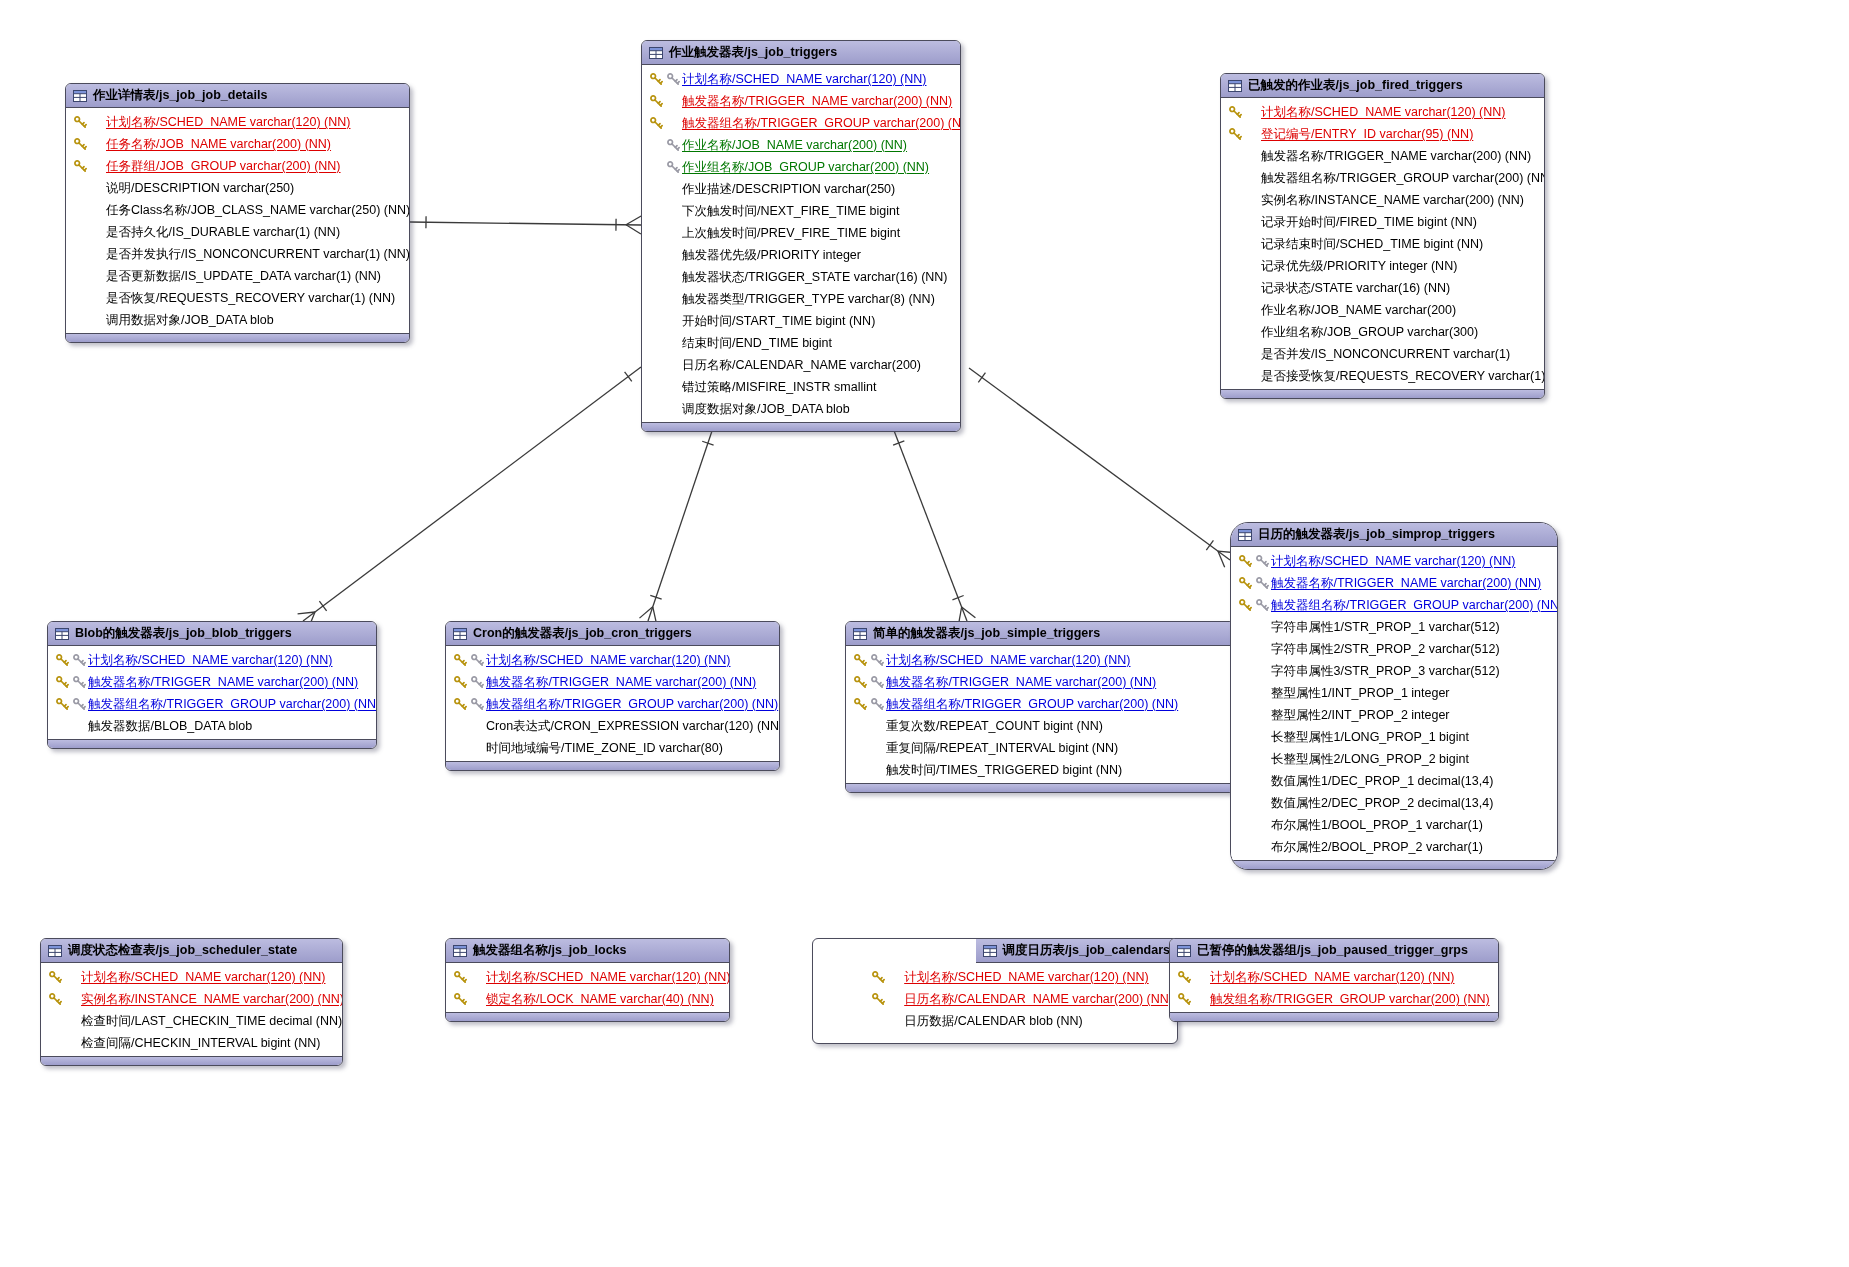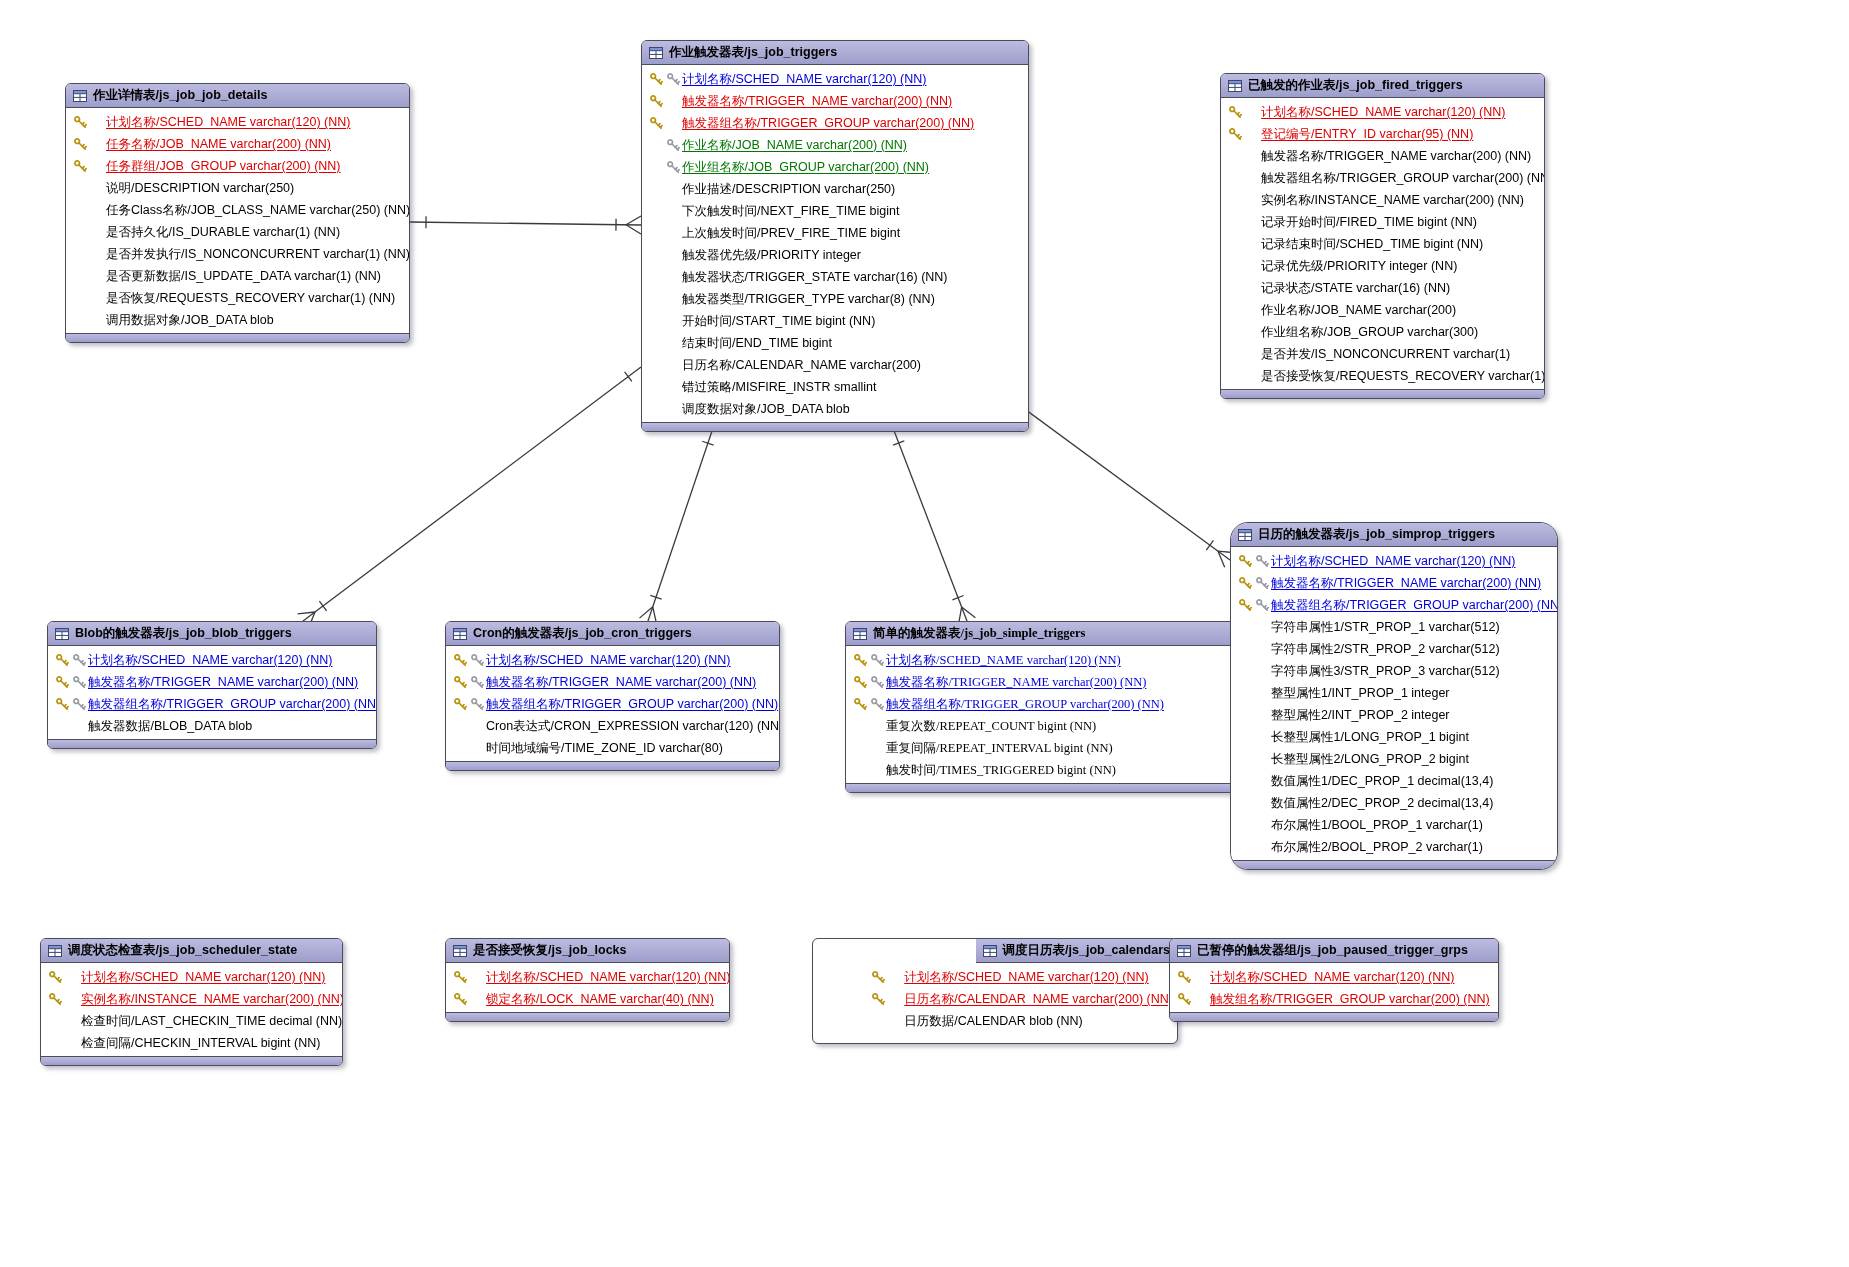--- a/index.html
+++ b/index.html
@@ -217,21 +217,21 @@
         <div class="column-row">
           <span class="icon-gutter">
             <span class="icon-slot"></span>
             <span class="icon-slot"></span>
           </span>
           <span class="column-text key-none">调用数据对象/JOB_DATA blob</span>
         </div>
       </div>
       <div class="table-footer"></div>
     </div>
-    <div class="table-node" style="left: 641px; top: 40px; width: 388px;">
+    <div class="table-node" style="left: 641px; top: 40px; width: 320px;">
       <div class="table-header">
         <span class="cell-icon">
           <svg width="14" height="12" viewBox="0 0 14 12">
             <rect x="0.5" y="0.5" width="13" height="11" fill="#ffffff" stroke="#3c466e"></rect>
             <rect x="0.5" y="0.5" width="13" height="3.2" fill="#7d93d8" stroke="#3c466e"></rect>
             <line x1="0.5" y1="7.4" x2="13.5" y2="7.4" stroke="#3c466e"></line>
             <line x1="7" y1="3.7" x2="7" y2="11.5" stroke="#3c466e"></line>
           </svg>
         </span>
         <span class="table-title">作业触发器表/js_job_triggers</span>
@@ -767,21 +767,21 @@
         <div class="column-row">
           <span class="icon-gutter">
             <span class="icon-slot"></span>
             <span class="icon-slot"></span>
           </span>
           <span class="column-text key-none">时间地域编号/TIME_ZONE_ID varchar(80)</span>
         </div>
       </div>
       <div class="table-footer"></div>
     </div>
-    <div class="table-node" style="left: 845px; top: 621px; width: 390px; font-family: Liberation Serif, serif;">
+    <div class="table-node" style="left: 845px; top: 621px; width: 390px;">
       <div class="table-header">
         <span class="cell-icon">
           <svg width="14" height="12" viewBox="0 0 14 12">
             <rect x="0.5" y="0.5" width="13" height="11" fill="#ffffff" stroke="#3c466e"></rect>
             <rect x="0.5" y="0.5" width="13" height="3.2" fill="#7d93d8" stroke="#3c466e"></rect>
             <line x1="0.5" y1="7.4" x2="13.5" y2="7.4" stroke="#3c466e"></line>
             <line x1="7" y1="3.7" x2="7" y2="11.5" stroke="#3c466e"></line>
           </svg>
         </span>
         <span class="table-title">简单的触发器表/js_job_simple_triggers</span>
@@ -1147,21 +1147,21 @@
     <div class="table-node" style="left: 445px; top: 938px; width: 285px;">
       <div class="table-header">
         <span class="cell-icon">
           <svg width="14" height="12" viewBox="0 0 14 12">
             <rect x="0.5" y="0.5" width="13" height="11" fill="#ffffff" stroke="#3c466e"></rect>
             <rect x="0.5" y="0.5" width="13" height="3.2" fill="#7d93d8" stroke="#3c466e"></rect>
             <line x1="0.5" y1="7.4" x2="13.5" y2="7.4" stroke="#3c466e"></line>
             <line x1="7" y1="3.7" x2="7" y2="11.5" stroke="#3c466e"></line>
           </svg>
         </span>
-        <span class="table-title">是否接受恢复/js_job_locks</span>
+        <span class="table-title">触发器组名称/js_job_locks</span>
       </div>
       <div class="table-body">
         <div class="column-row">
           <span class="icon-gutter">
             <span class="icon-slot">
               <span class="cell-icon">
                 <svg width="14" height="14" viewBox="0 0 14 14">
                   <g fill="none" stroke="#b8930e" stroke-width="1.7" stroke-linecap="round">
                     <circle cx="4.2" cy="4.2" r="2.3"></circle>
                     <path d="M6 6 L12.2 12.2"></path>

